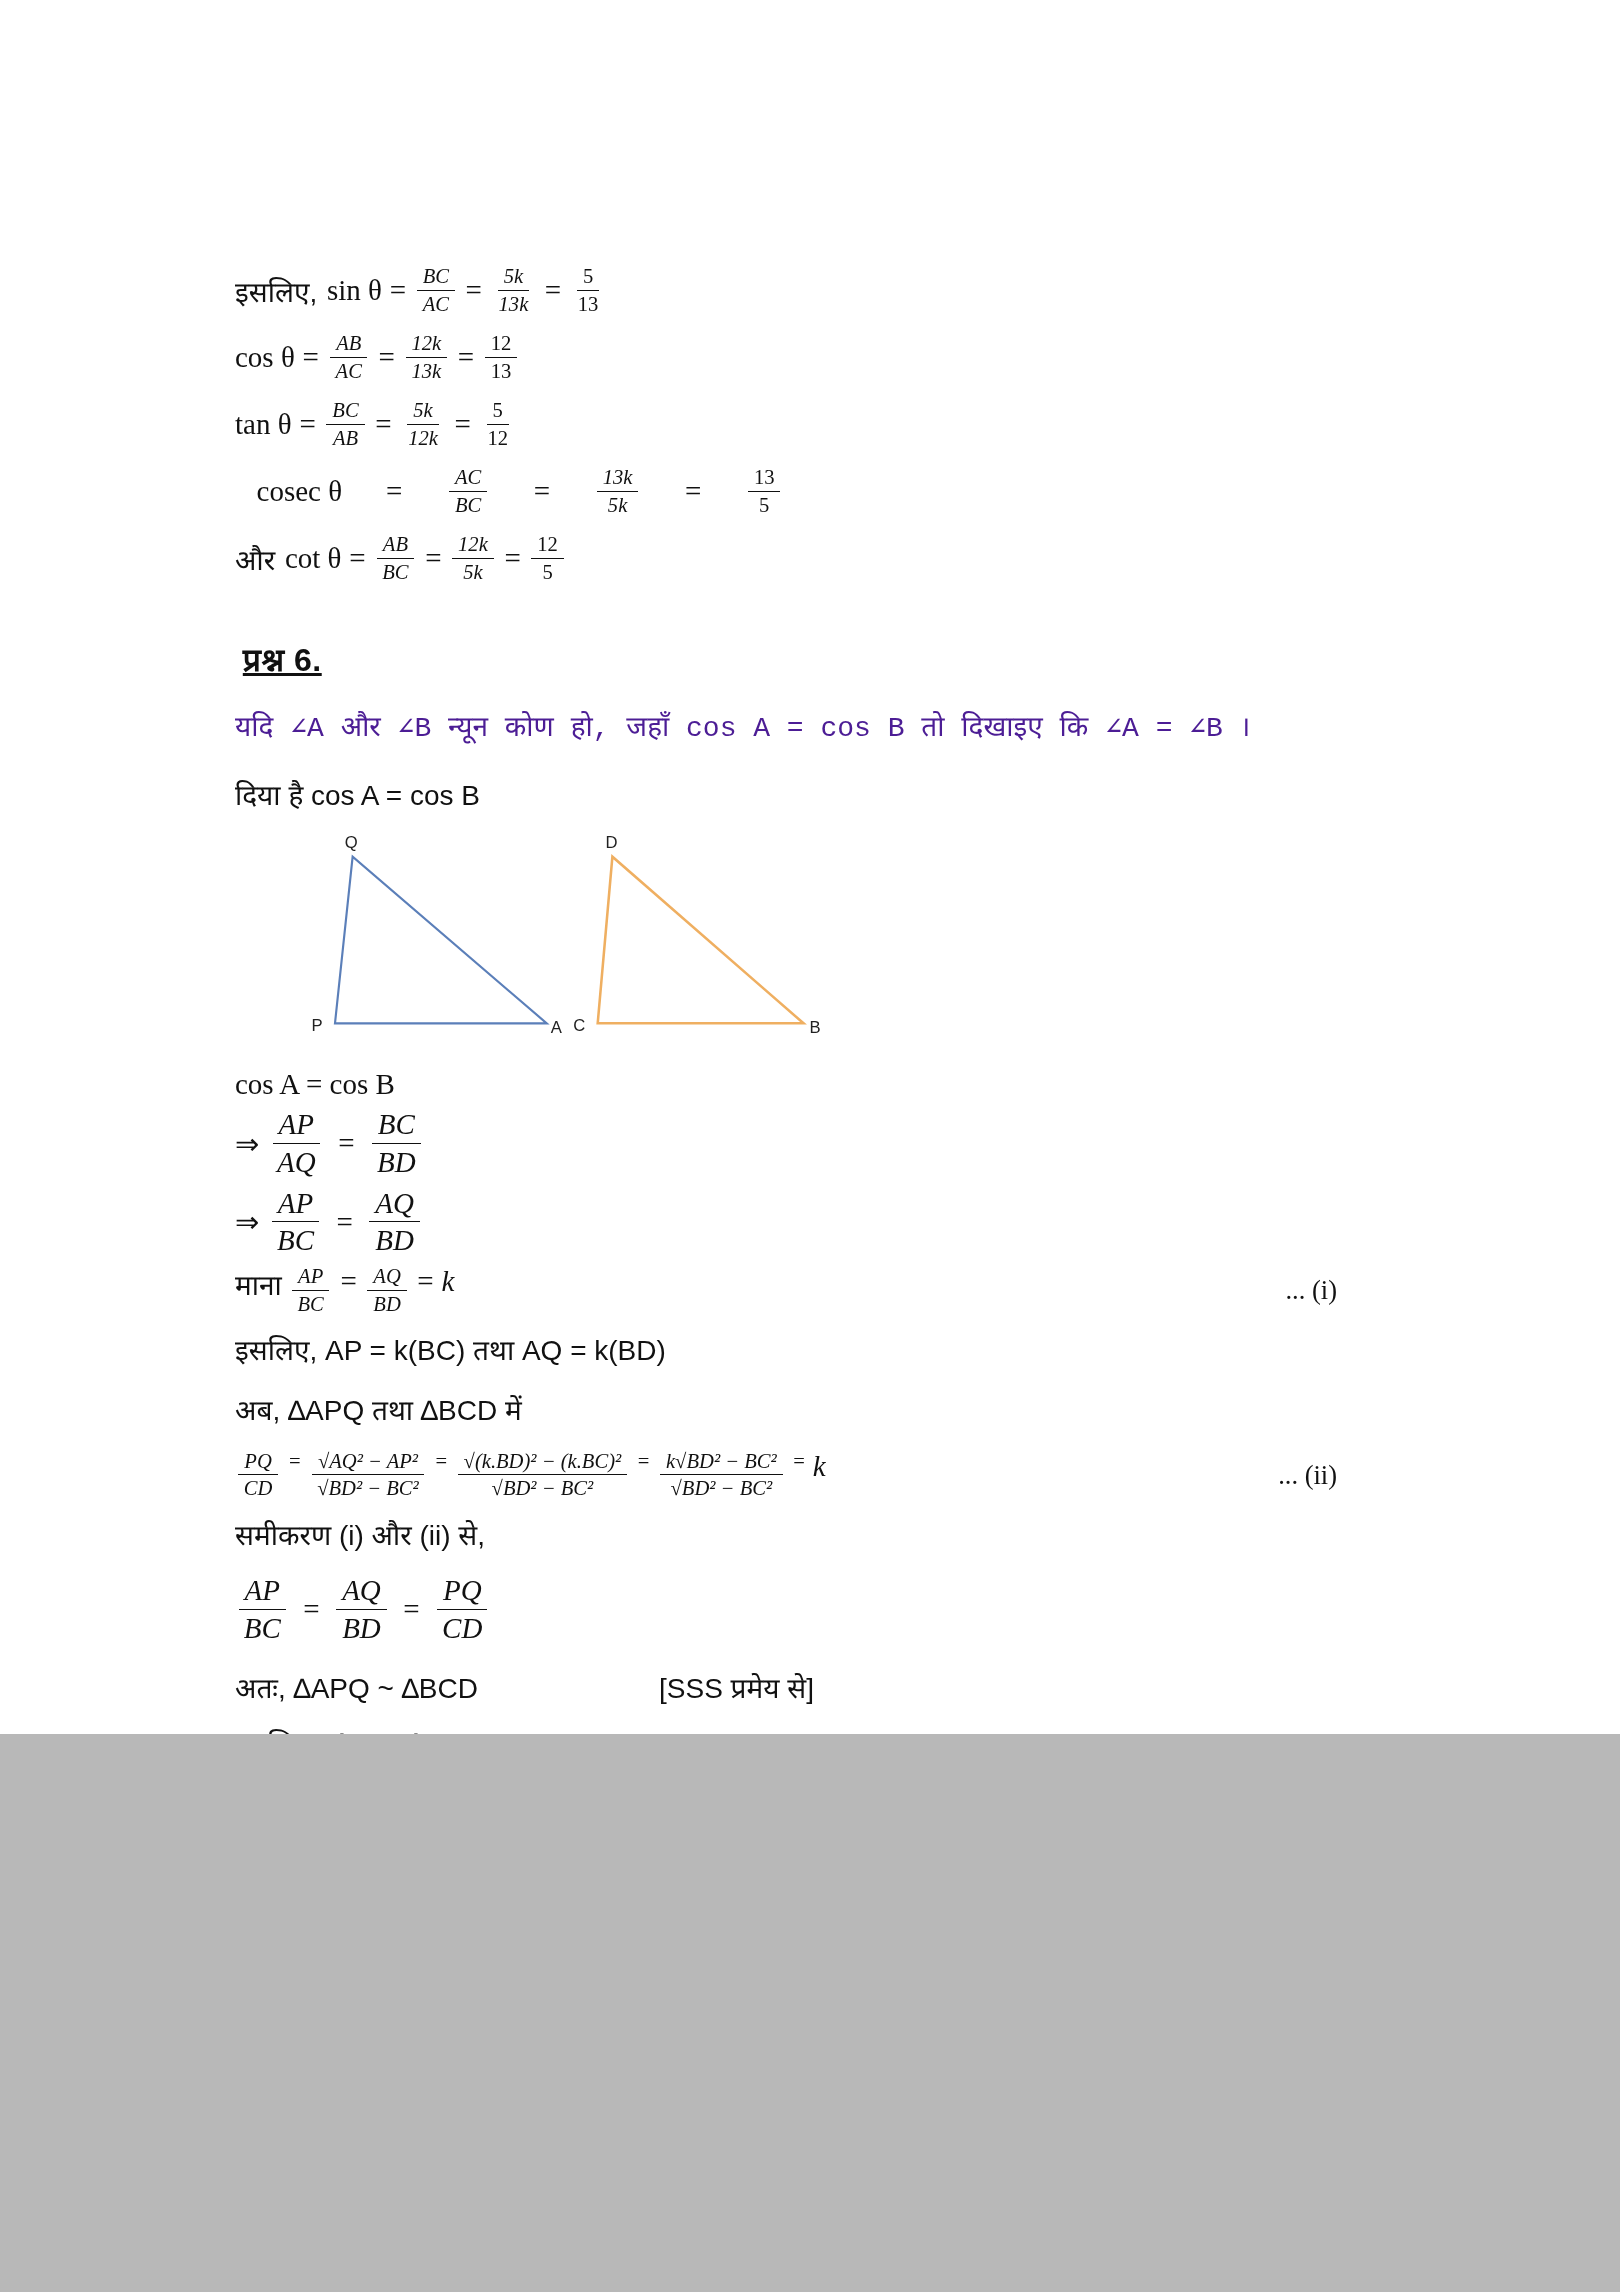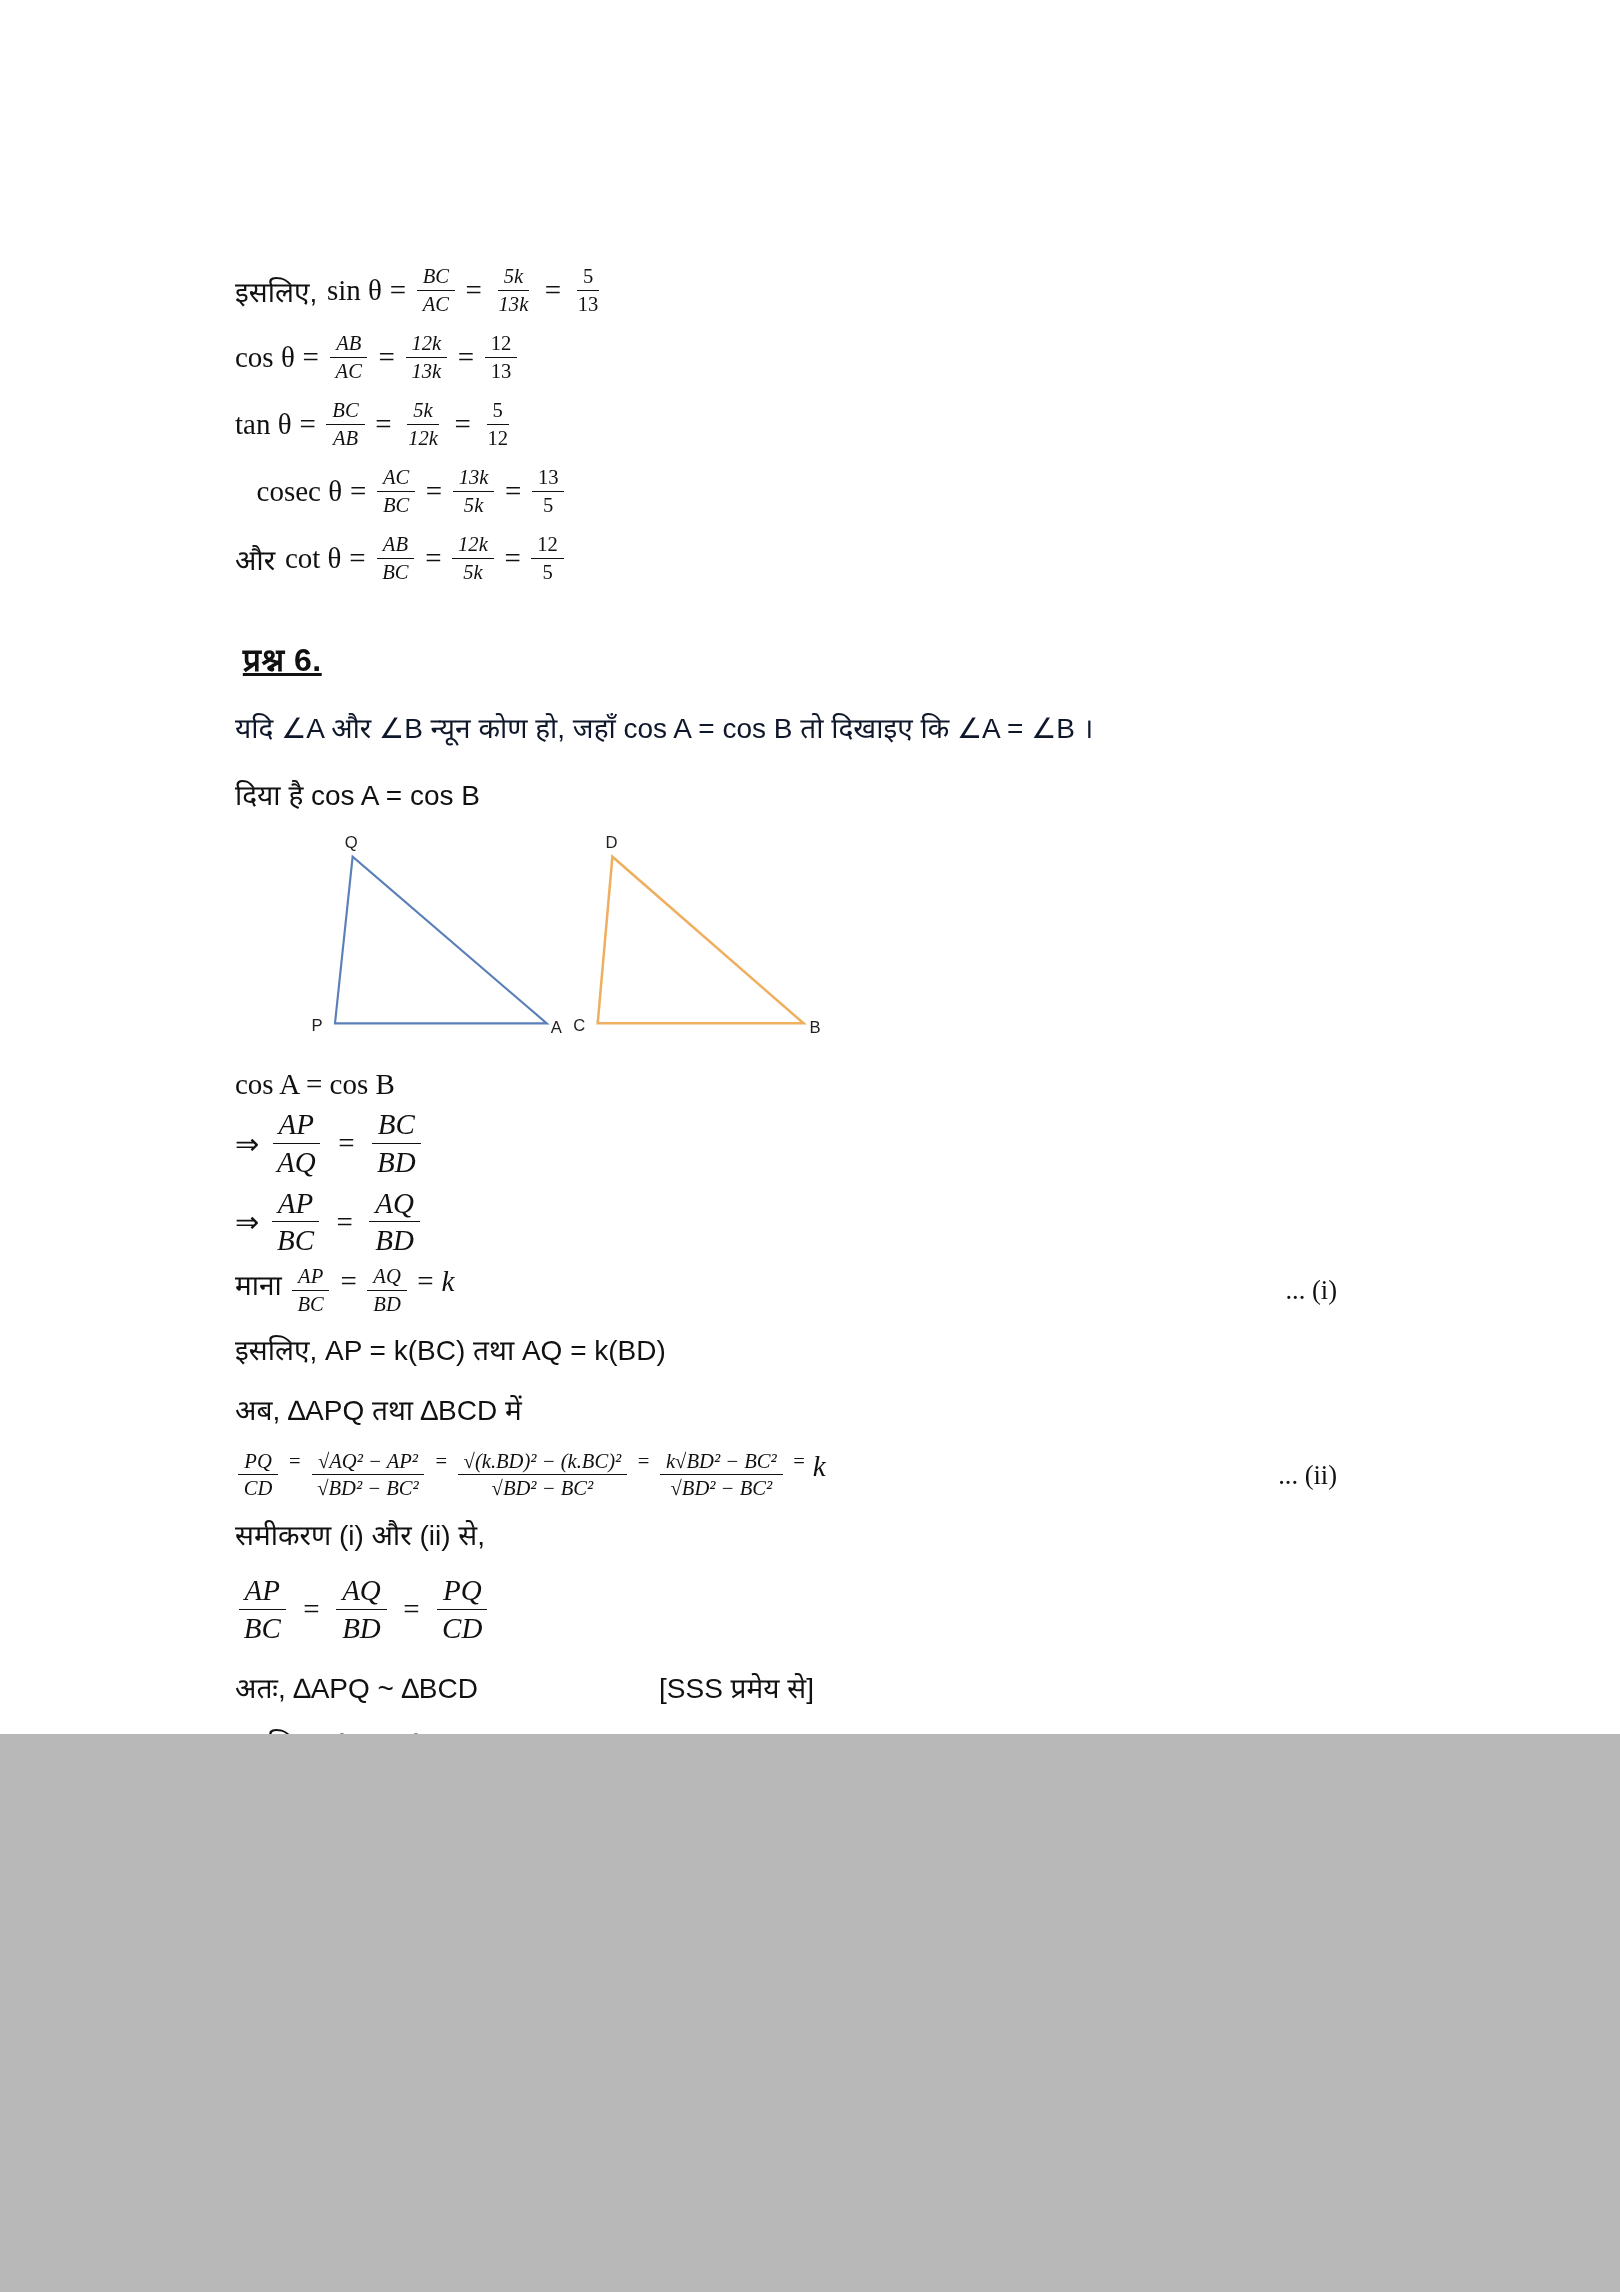--- a/index.html
+++ b/index.html
@@ -81,36 +81,36 @@
   }
   .big .num, .big .den {
     font-size: 29px;
   }
 
   
   .topblock .row { margin-bottom: 15.7px; }
   .topblock { margin-bottom: 29px; }
 
   .indent1 { padding-left: 0px; }
-  .indent2 { padding-left: 21.6px; }
+  .indent2 { padding-left: 21.6px; gap: 36px; }
 
   
   .q-head {
     font-family: "Liberation Sans", sans-serif;
     font-weight: bold;
     font-size: 32px;
     color: #111;
     margin: 53px 0 27.4px 7.8px;
     letter-spacing: 0.5px;
     text-decoration: underline;
   }
   .q-text {
-    font-family: Liberation Sans, sans-serif;
+    font-family: Liberation Mono, monospace;
     font-size: 28px;
-    color: #0f172a;
+    color: #4c1d95;
     margin-bottom: 25.5px;
     line-height: 1.5;
   }
   .ans-head {
     font-family: "Liberation Sans", sans-serif;
     font-weight: bold;
     font-size: 29px;
     color: #2e8b3d;
     margin: 0 0 25.5px 27.4px;
   }

